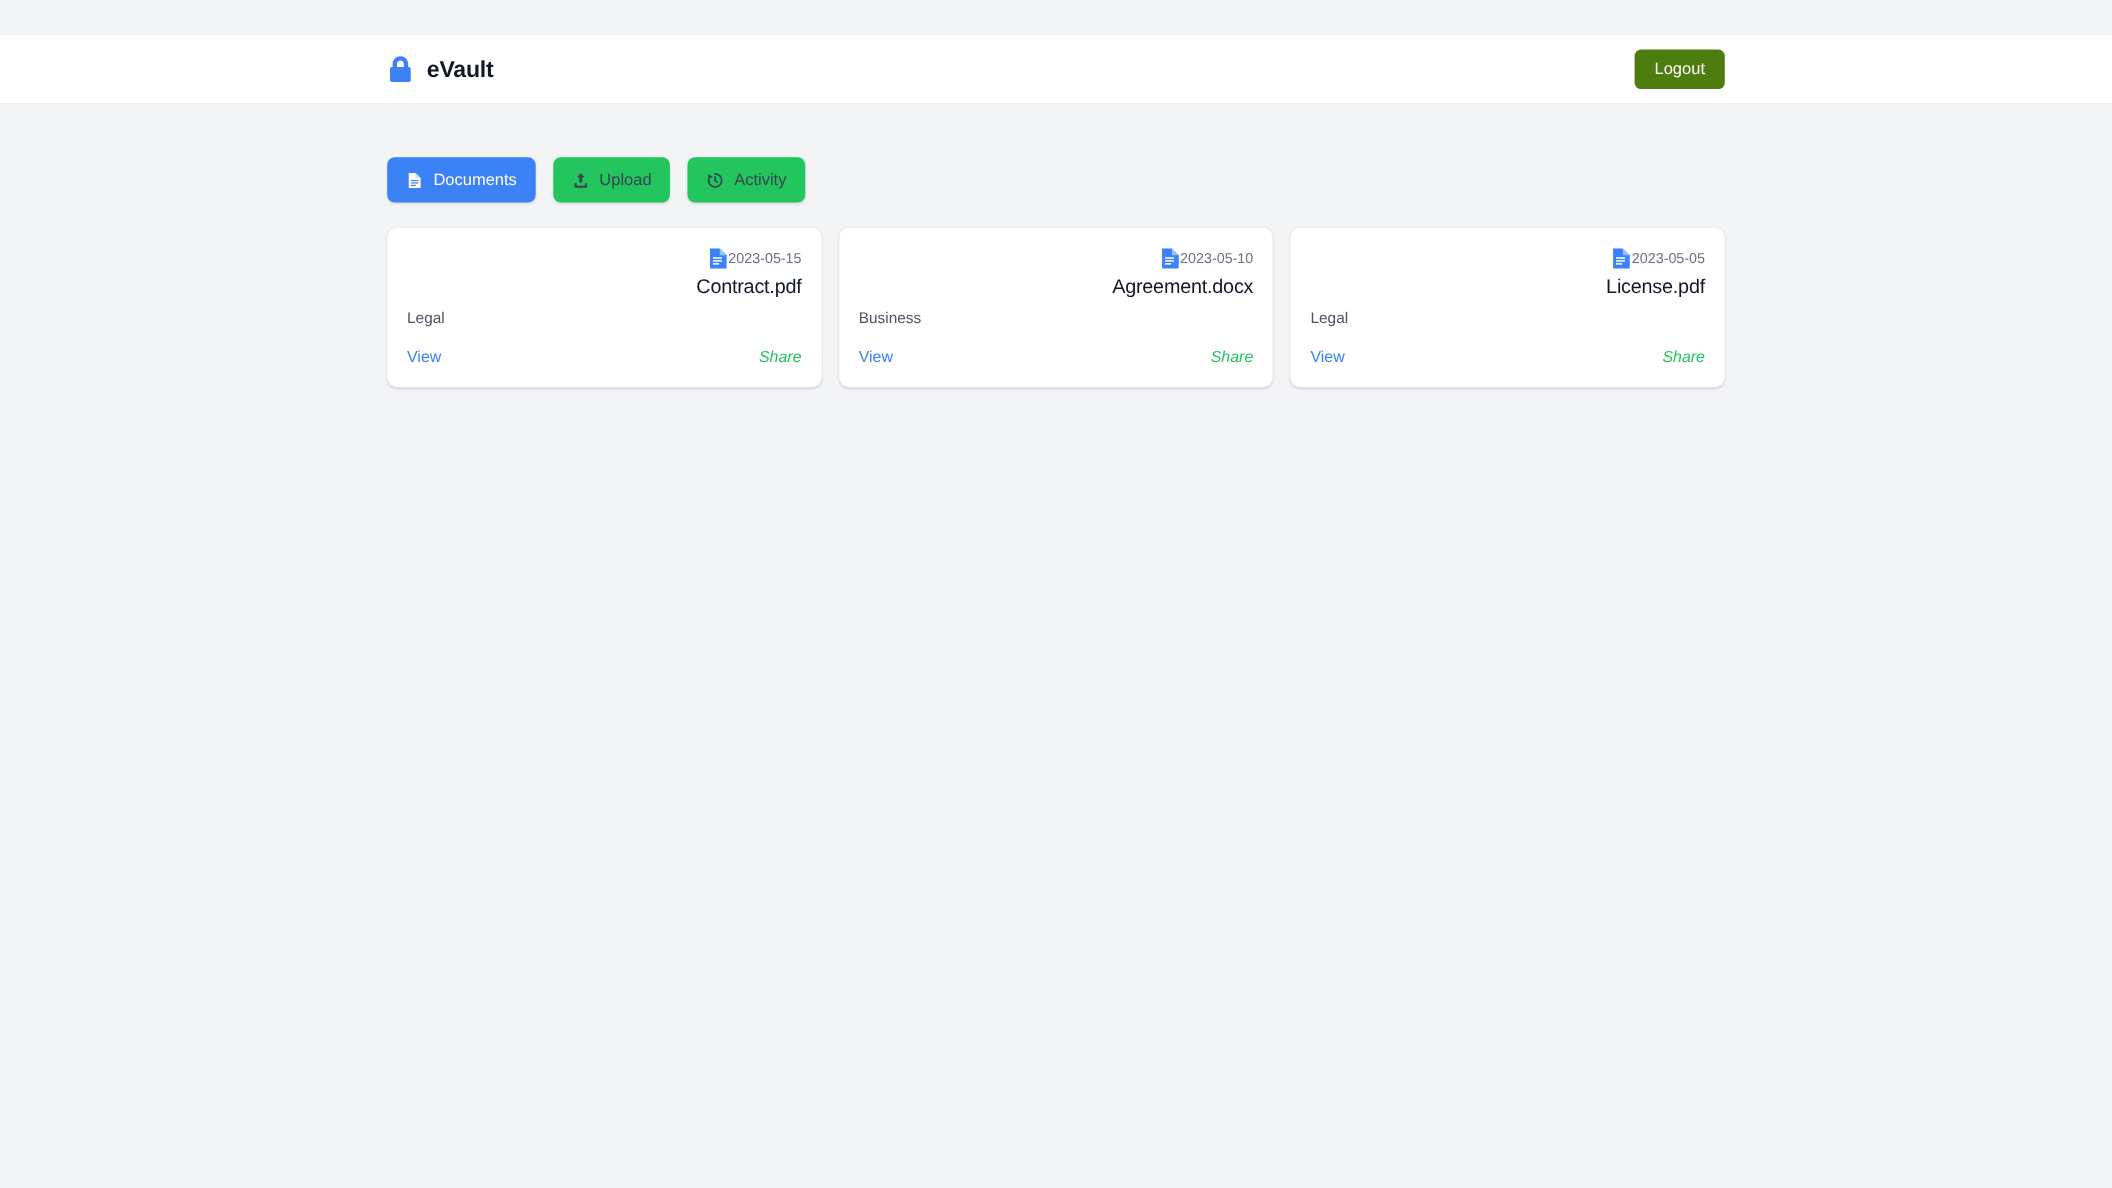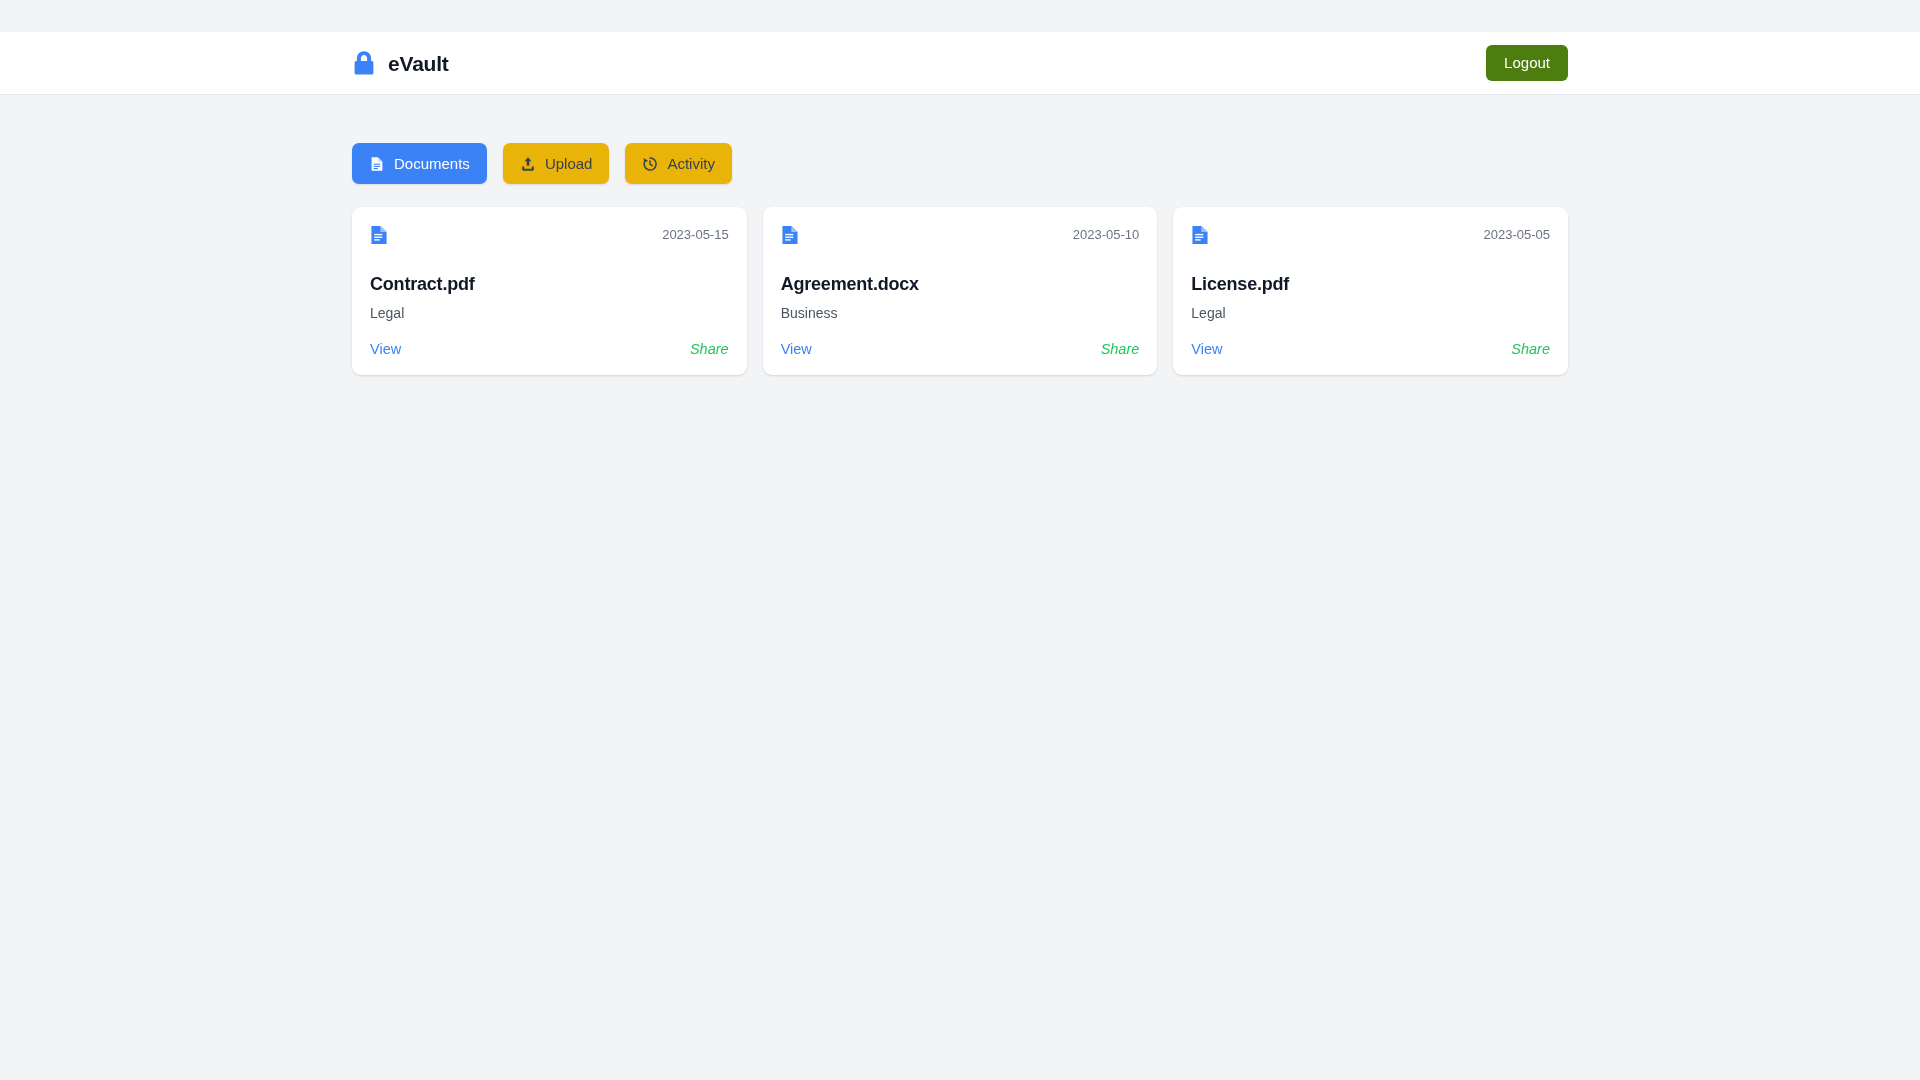--- a/index.html
+++ b/index.html
@@ -74,21 +74,21 @@
   }
 
   .tab {
     display: flex;
     align-items: center;
     gap: 9px;
     height: 41px;
     padding: 0 17px;
     border-radius: 7px;
     border: none;
-    background: #eab308;
+    background: #22c55e;
     color: #374151;
     font-size: 15px;
     font-family: inherit;
     cursor: pointer;
     box-shadow: 0 1px 2px rgba(16,24,40,0.07), 0 1px 3px rgba(16,24,40,0.06);
     white-space: nowrap;
   }
 
   .tab.active {
     background: #3b82f6;
@@ -116,43 +116,44 @@
     padding: 18px 18px 17px 18px;
     box-shadow: 0 1px 2px rgba(16,24,40,0.06), 0 1px 3px rgba(16,24,40,0.08);
     min-height: 145px;
     display: flex;
     flex-direction: column;
   }
 
   .card-top {
     display: flex;
     align-items: flex-start;
-    justify-content: space-between;
+    justify-content: flex-end;
   }
 
   .file-icon {
     width: 18px;
     height: 20px;
     display: block;
   }
 
   .card-date {
     font-size: 13px;
     color: #6b7280;
     line-height: 1.2;
     padding-top: 2px;
   }
 
   .card-name {
     font-size: 18px;
-    font-weight: bold;
+    font-weight: normal;
     color: #111827;
-    margin-top: 28px;
+    margin-top: 4px;
     line-height: 1.25;
     letter-spacing: -0.2px;
+    text-align: right;
   }
 
   .card-category {
     font-size: 14px;
     color: #4b5563;
     margin-top: 8px;
     line-height: 1.3;
   }
 
   .card-actions {

